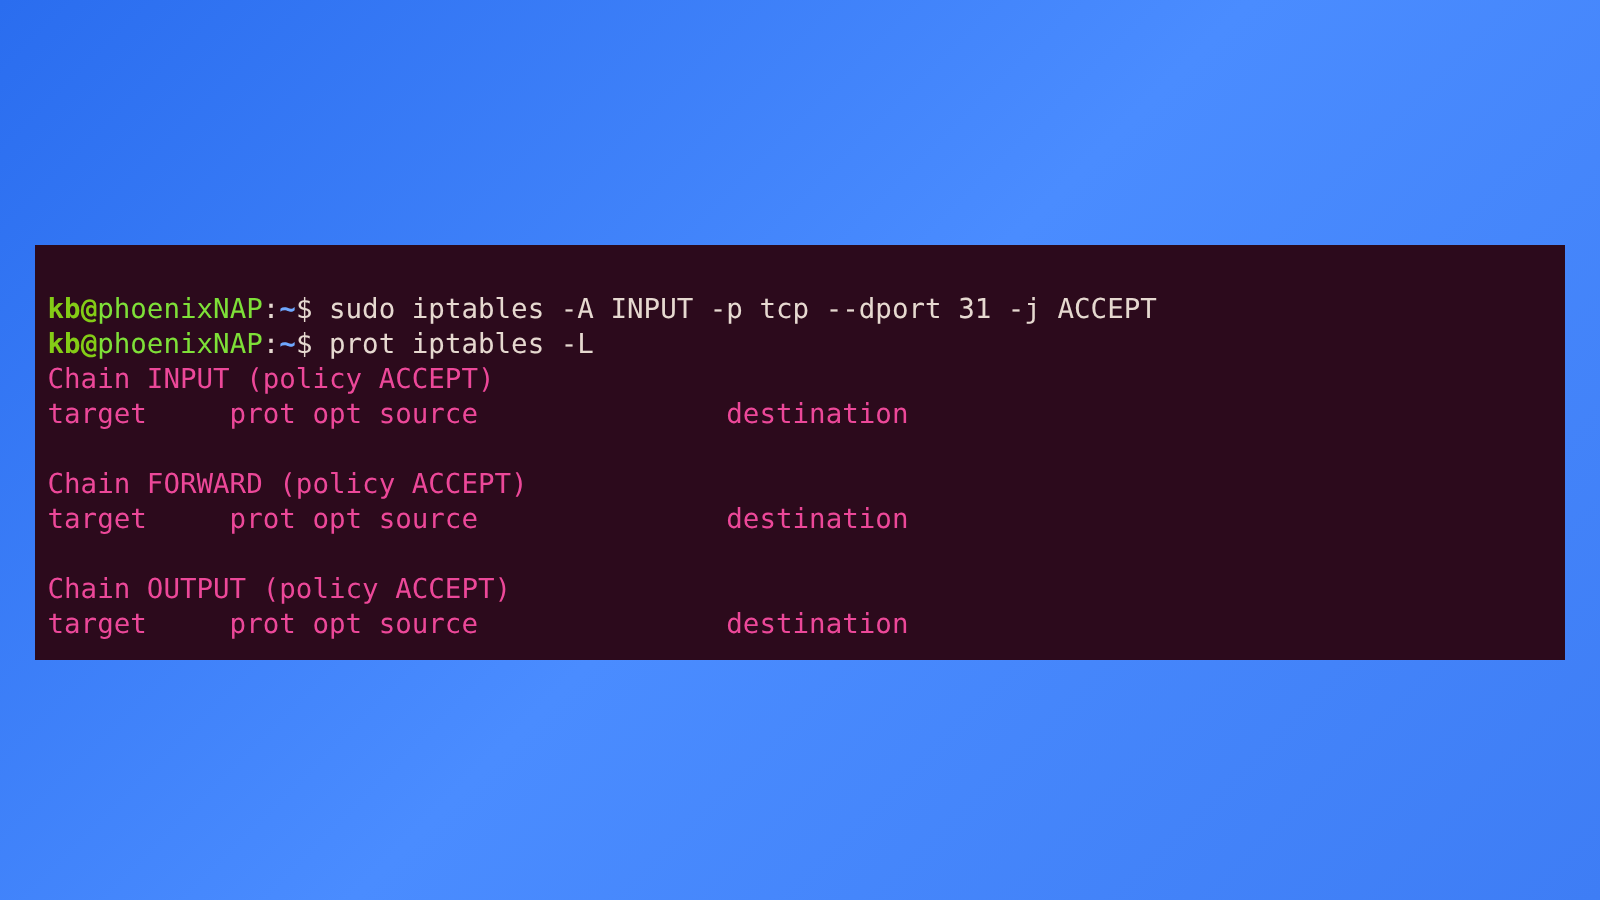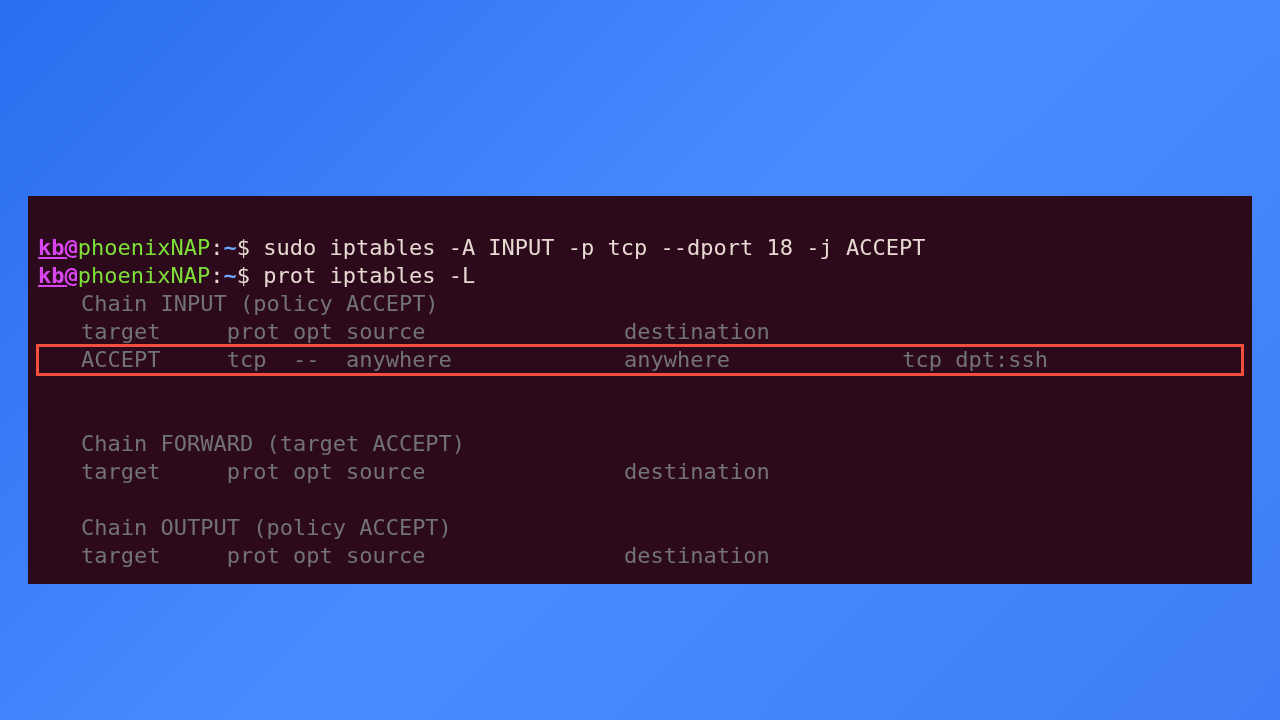--- a/index.html
+++ b/index.html
@@ -22,51 +22,50 @@
     top: 196px;
     width: 1224px;
     background: #2c0a1c; 
     color: #e6d9d0;
     padding: 10px 10px 14px 10px;
     box-sizing: border-box;
     font-size: 22px;
     line-height: 28px;
     white-space: pre;
   }
-  .prompt-user { color: #d946ef; font-weight: bold; text-decoration: underline; }
+  .prompt-user { color: #84cc16; font-weight: bold; }
   .prompt-host { color: #7ee038; font-weight: normal; }
   .prompt-colon { color: #e6d9d0; }
   .prompt-path { color: #6fa8ff; font-weight: bold; }
   .prompt-dollar { color: #e6d9d0; }
   .cmd { color: #e6d9d0; }
-  .output { color: #737373; margin-left: 43px; }
+  .output { color: #ec4899; }
   .highlight-row {
     position: relative;
     display: block;
   }
   .highlight-box {
     position: absolute;
     left: -2px;
     right: -2px;
     top: -2px;
     bottom: -2px;
     border: 3px solid #f24e3e;
     pointer-events: none;
   }
 </style>
 </head>
 <body>
 
 <div class="bg">
   <div class="terminal">
-<span><span class="prompt-user">kb</span><span class="prompt-user">@</span><span class="prompt-host">phoenixNAP</span><span class="prompt-colon">:</span><span class="prompt-path">~</span><span class="prompt-dollar">$</span> <span class="cmd">sudo iptables -A INPUT -p tcp --dport 18 -j ACCEPT</span></span>
+<span><span class="prompt-user">kb</span><span class="prompt-user">@</span><span class="prompt-host">phoenixNAP</span><span class="prompt-colon">:</span><span class="prompt-path">~</span><span class="prompt-dollar">$</span> <span class="cmd">sudo iptables -A INPUT -p tcp --dport 31 -j ACCEPT</span></span>
 <span><span class="prompt-user">kb</span><span class="prompt-user">@</span><span class="prompt-host">phoenixNAP</span><span class="prompt-colon">:</span><span class="prompt-path">~</span><span class="prompt-dollar">$</span> <span class="cmd">prot iptables -L</span></span>
 <span class="output">Chain INPUT (policy ACCEPT)</span>
 <span class="output">target     prot opt source               destination</span>
-<span class="highlight-row"><span class="output">ACCEPT     tcp  --  anywhere             anywhere             tcp dpt:ssh</span><span class="highlight-box"></span></span>
 <span class="output"></span>
-<span class="output">Chain FORWARD (target ACCEPT)</span>
+<span class="output">Chain FORWARD (policy ACCEPT)</span>
 <span class="output">target     prot opt source               destination</span>
 <span class="output"></span>
 <span class="output">Chain OUTPUT (policy ACCEPT)</span>
 <span class="output">target     prot opt source               destination</span>
 </div>
 </div>
 
 </body></html>

